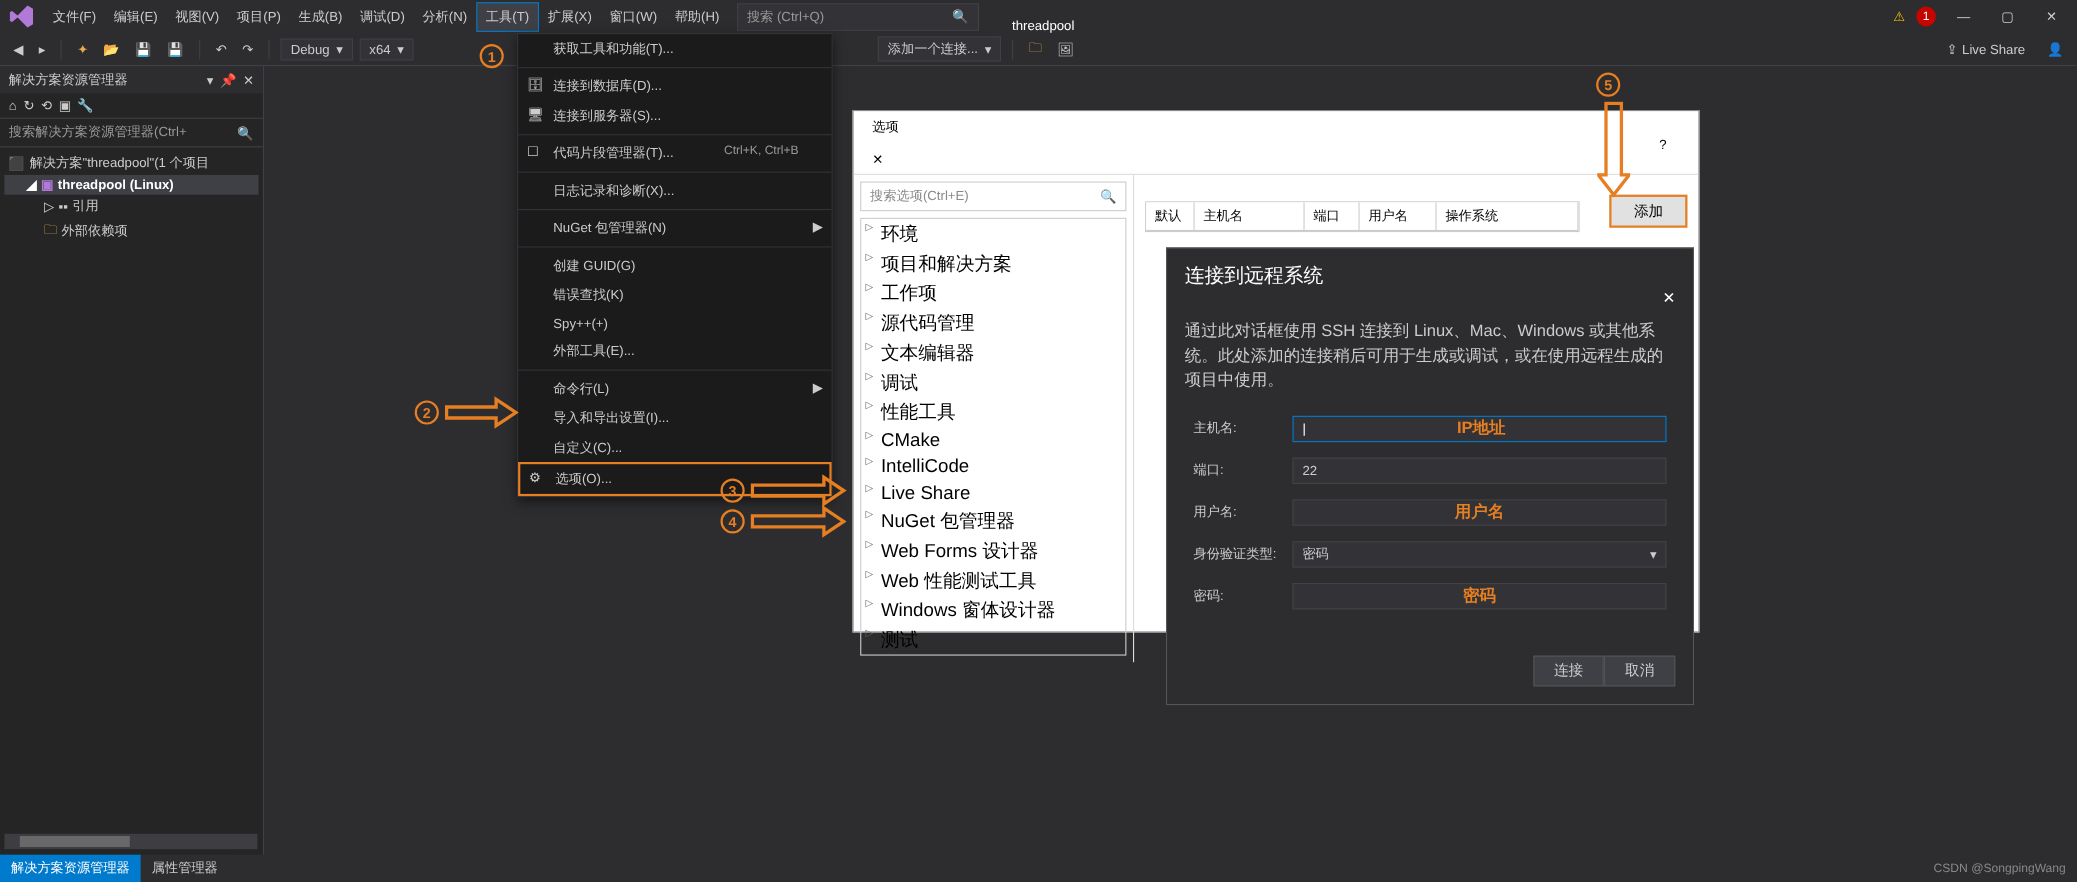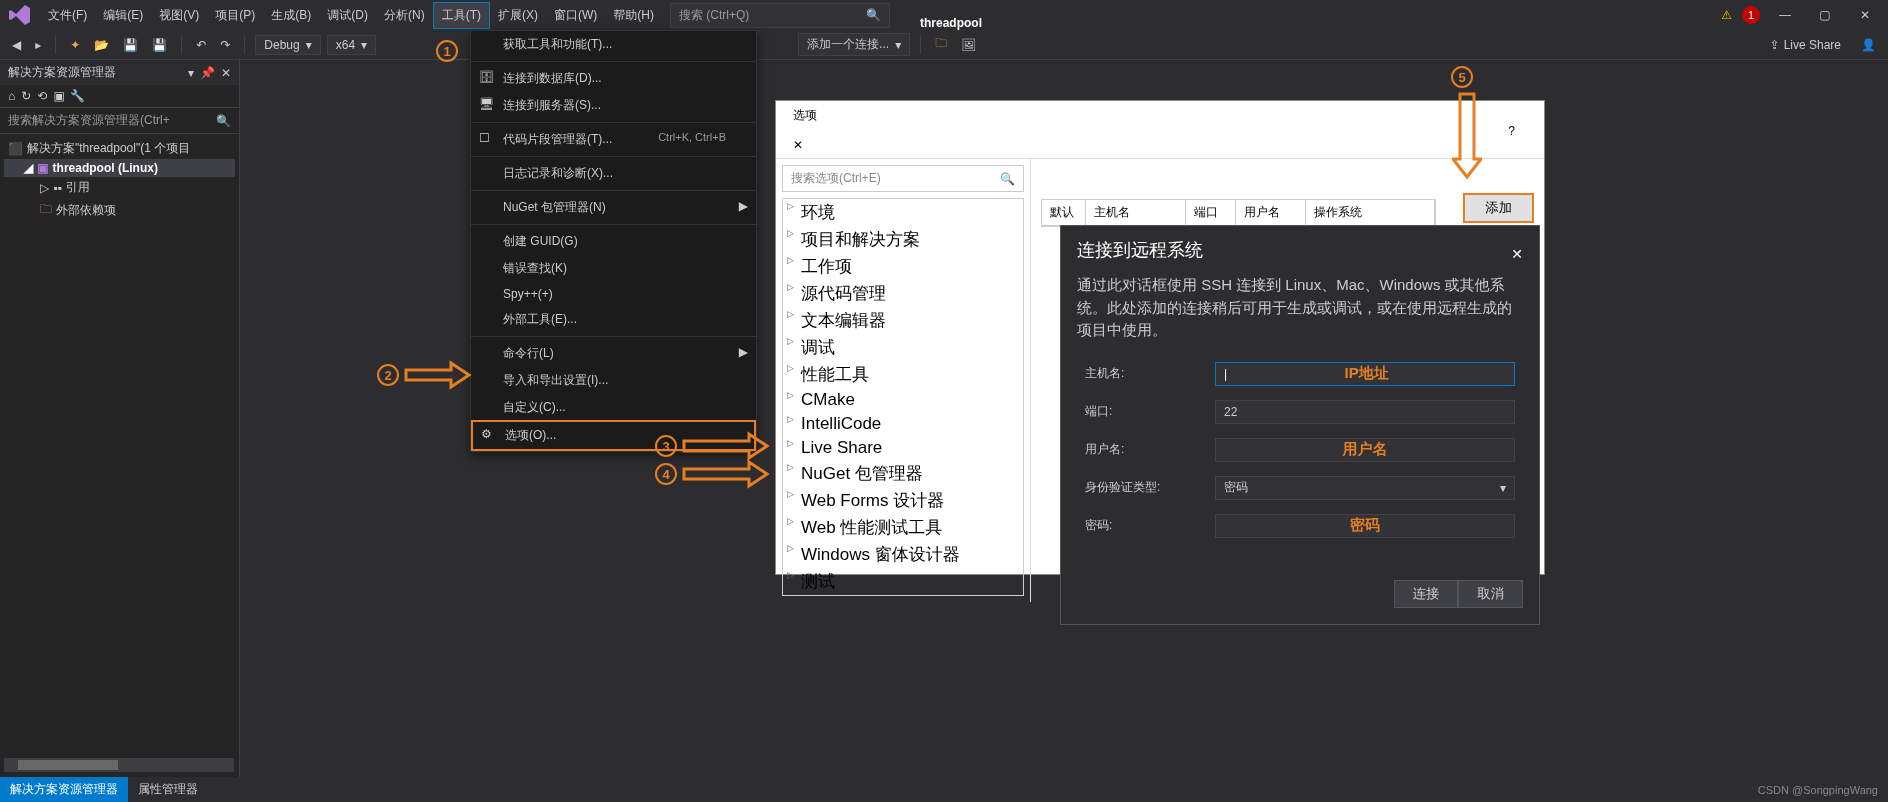--- a/index.html
+++ b/index.html
@@ -5,21 +5,21 @@
 * { margin: 0; padding: 0; box-sizing: border-box; font-family: "Microsoft YaHei", "Segoe UI", sans-serif; }
 body { background: #2d2d30; color: #ccc; font-size: 12px; width: 1888px; height: 802px; position: relative; overflow: hidden; }
 
 
 .menubar { height: 30px; background: #2d2d30; display: flex; align-items: center; padding: 0 8px; }
 .vs-logo { width: 24px; height: 24px; margin-right: 8px; }
 .menu-item { padding: 4px 8px; color: #ccc; cursor: pointer; }
 .menu-item.active { background: #3f3f46; border: 1px solid #007acc; }
 .search-box { margin-left: 8px; background: #333337; border: 1px solid #3f3f46; padding: 3px 8px; width: 220px; display: flex; align-items: center; color: #999; }
 .search-box .mag { margin-left: auto; }
-.project-name { margin-left: 30px; color: #fff; font-weight: bold; margin-top: 16px; }
+.project-name { margin-left: 30px; color: #fff; font-weight: normal; margin-top: 16px; }
 .titlebar-right { margin-left: auto; display: flex; align-items: center; gap: 10px; }
 .warn-icon { color: #ffcc00; }
 .err-badge { background: #c50500; color: #fff; border-radius: 50%; width: 18px; height: 18px; display: flex; align-items: center; justify-content: center; font-size: 11px; }
 .win-btn { width: 30px; text-align: center; color: #ccc; }
 
 
 .toolbar { height: 30px; background: #2d2d30; display: flex; align-items: center; padding: 0 8px; gap: 6px; border-bottom: 1px solid #3f3f46; }
 .tb-btn { color: #ccc; padding: 2px 4px; }
 .tb-sep { width: 1px; height: 18px; background: #3f3f46; margin: 0 4px; }
 .combo { background: #333337; border: 1px solid #3f3f46; padding: 2px 8px; color: #ccc; display: flex; align-items: center; gap: 6px; }
@@ -59,25 +59,25 @@
 .opt-sub.selected { background: #cce8ff; }
 .opt-highlight { border: 2px solid #e67e22; display: inline-block; padding: 0 4px; }
 .dlg-right { flex: 1; padding: 10px; }
 .conn-table { border: 1px solid #ccc; margin-top: 6px; }
 .conn-header { display: flex; background: #fff; border-bottom: 1px solid #ccc; }
 .conn-header > div { padding: 4px 8px; border-right: 1px solid #ccc; }
 .add-btn { border: 2px solid #e67e22; background: #e1e1e1; padding: 4px 20px; }
 
 
 .remote-dlg { position: absolute; left: 1060px; top: 225px; width: 480px; background: #2d2d30; color: #ccc; border: 1px solid #555; z-index: 20; padding-bottom: 10px; }
-.remote-title { padding: 12px 16px; font-size: 18px; color: #fff; display: flex; align-items: flex-end; }
+.remote-title { padding: 12px 16px; font-size: 18px; color: #fff; display: flex; align-items: flex-start; flex-direction: column; }
 .remote-title .x { margin-left: auto; font-size: 14px; cursor: pointer; }
 .remote-desc { padding: 0 16px 12px 16px; font-size: 15px; line-height: 1.5; }
 .remote-form { padding: 8px 24px; }
-.form-row { display: flex; align-items: center; margin-bottom: 14px; gap: 40px; }
+.form-row { display: flex; align-items: center; margin-bottom: 14px; }
 .form-row label { width: 90px; }
 .form-row .input { flex: 1; background: #333337; border: 1px solid #434346; padding: 4px 8px; height: 24px; display: flex; align-items: center; }
 .form-row .input.ip { border: 1px solid #007acc; }
 .ann-orange { color: #e67e22; font-weight: bold; font-size: 15px; width: 100%; text-align: center; }
 .remote-btns { display: flex; justify-content: flex-end; padding: 20px 16px 6px 16px; }
 .remote-btns button { background: #3f3f46; border: 1px solid #555; color: #ccc; padding: 4px 18px; }
 
 
 .circ { position: absolute; width: 22px; height: 22px; border: 2px solid #e67e22; border-radius: 50%; color: #e67e22; font-weight: bold; display: flex; align-items: center; justify-content: center; font-size: 13px; z-index: 50; }
 .arrow-r { position: absolute; z-index: 50; }
@@ -292,21 +292,21 @@
           <div class="opt-item">Web Forms 设计器</div>
           <div class="opt-item">Web 性能测试工具</div>
           <div class="opt-item">Windows 窗体设计器</div>
           <div class="opt-item">测试</div>
           <div class="opt-item expanded"><span class="opt-highlight">跨平台</span></div>
           <div class="opt-sub selected" style="padding-left: 34px; position: relative;">▷ <span class="opt-highlight">连接管理器</span></div>
           <div style="padding-left: 50px;">日志记录和诊断</div>
         </div>
     </div>
     <div class="dlg-right">
-      <div style="display:flex;align-items:flex-start;gap:27px;margin-top:24px">
+      <div style="display:flex;align-items:flex-start;gap:27px;margin-top:8px">
         <div class="conn-table" style="flex:1">
           <div class="conn-header">
             <div style="width:44px">默认</div>
             <div style="width:100px">主机名</div>
             <div style="width:50px">端口</div>
             <div style="width:70px">用户名</div>
             <div style="flex:1">操作系统</div>
           </div>
         </div>
         <button class="add-btn">添加</button>

